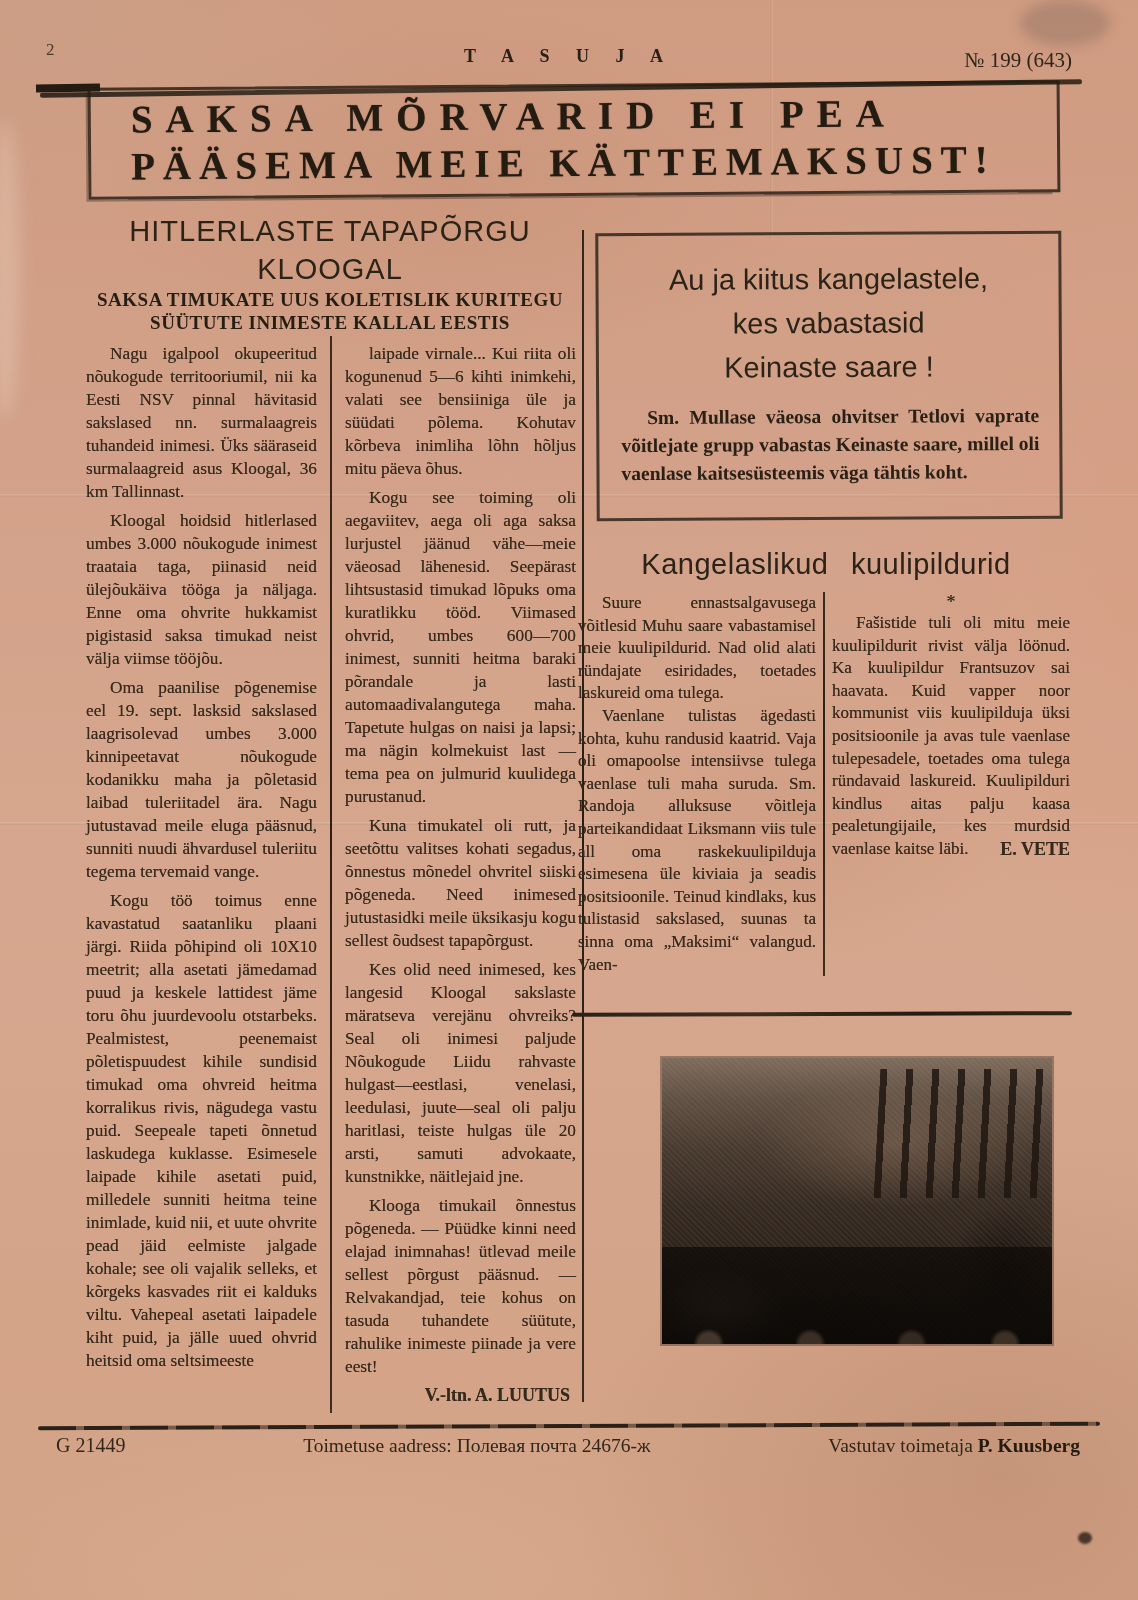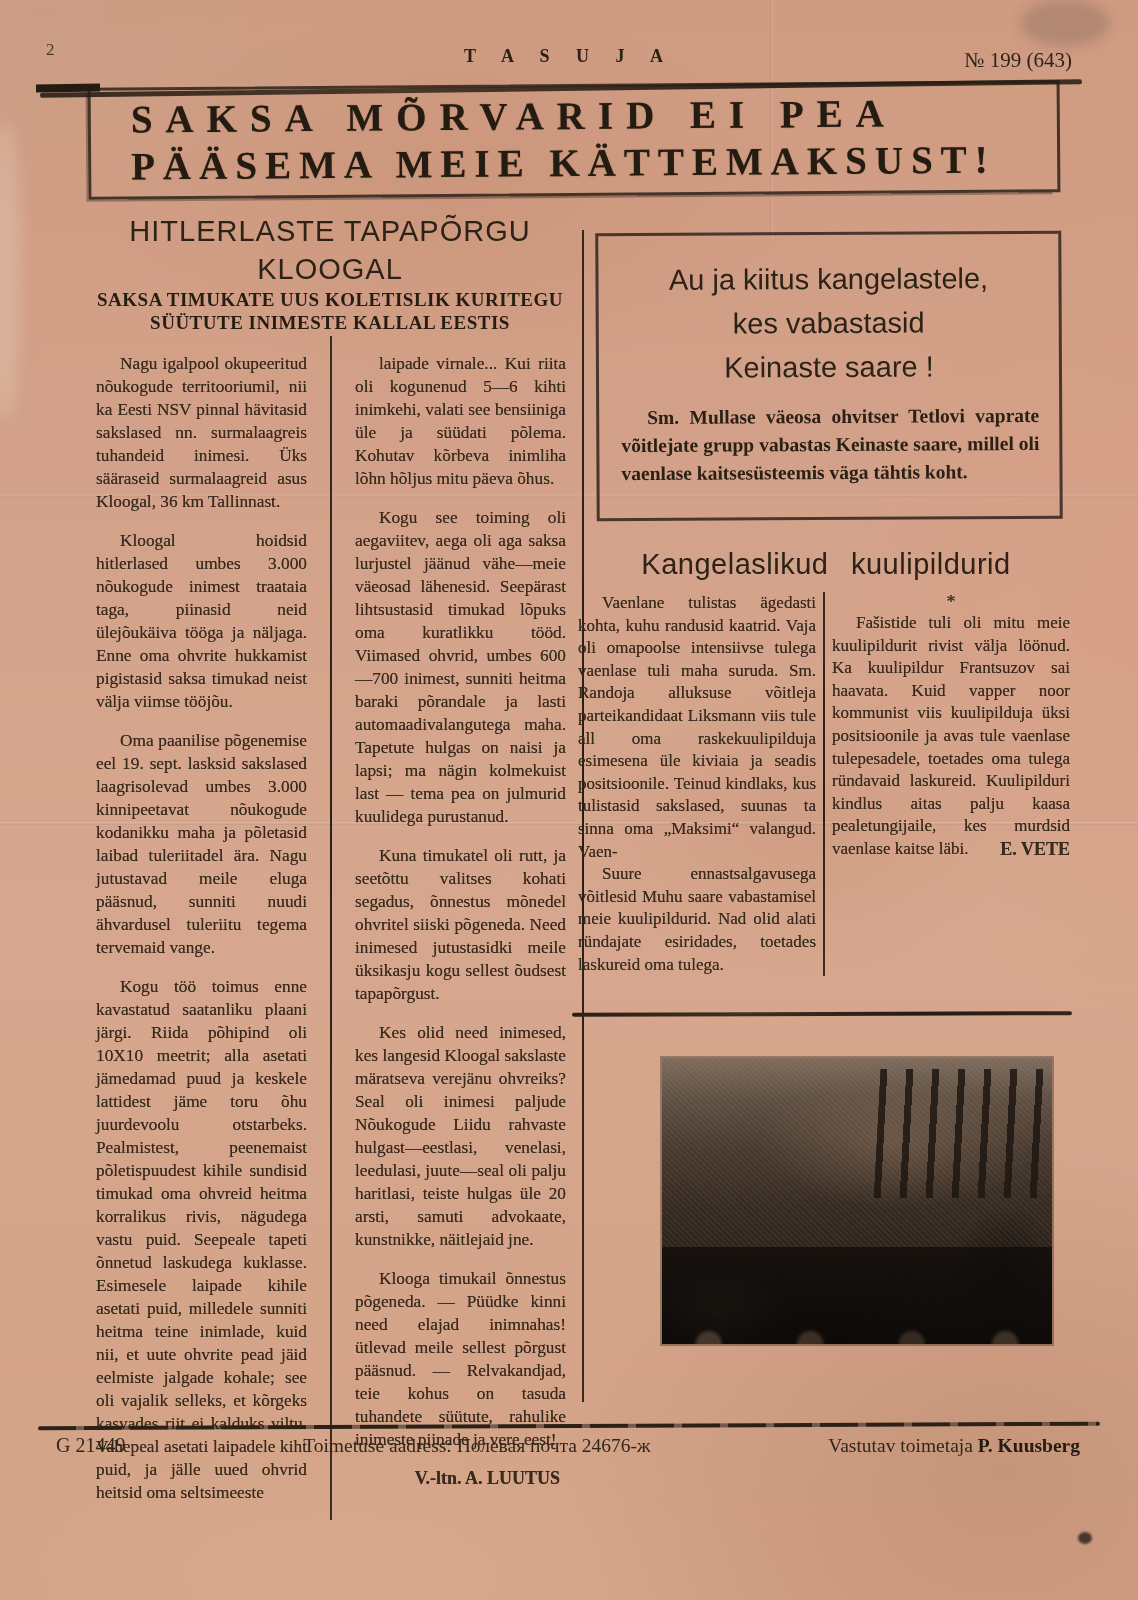--- a/index.html
+++ b/index.html
@@ -34,21 +34,21 @@
     box-shadow:-5px 5px 0 -3px rgba(38,29,20,0.35);}
   .banner-l1{font-size:39px;font-weight:bold;letter-spacing:13px;color:#241b11;white-space:nowrap;text-shadow:0 0 1px rgba(36,27,17,0.6);}
   .banner-l2{font-size:39px;font-weight:bold;letter-spacing:8px;color:#241b11;white-space:nowrap;margin-top:2px;text-shadow:0 0 1px rgba(36,27,17,0.6);}
 
   
   .la-title{position:absolute;left:80px;top:212px;width:500px;text-align:center;
     font-family:"Liberation Sans",sans-serif;font-size:29px;letter-spacing:1px;color:#2c2318;line-height:38px;}
   .la-sub{position:absolute;left:80px;top:288px;width:500px;text-align:center;font-weight:bold;font-size:19px;color:#271e13;line-height:23px;letter-spacing:0.5px;}
   .cols{position:absolute;left:80px;top:336px;width:502px;display:flex;}
   .col{width:243px;font-size:17.3px;line-height:23px;text-align:justify;color:#362a1d;text-shadow:0 0 0.5px rgba(44,34,22,0.65);}
-  .col p{margin:16px;text-indent:24px;}
+  .col p{margin:6px;text-indent:24px;}
   .vdiv{width:2px;background:linear-gradient(180deg,#3a2d1f,#2a2015 45%,#3d2f20);margin:0 7px;}
   .byline{font-weight:bold;text-align:right;text-indent:0 !important;font-size:18px;padding-right:6px;}
 
   
   .main-vdiv{left:582px;top:230px;width:2px;height:1172px;background:linear-gradient(180deg,#34281b,#281e13 50%,#382b1d);position:absolute;}
 
   
   .pbox{position:absolute;left:596px;top:232px;width:466px;height:288px;border:3px solid rgba(38,29,20,0.8);
     box-sizing:border-box;transform:rotate(-0.3deg);text-align:center;}
   .pbox-title{margin-top:22px;font-family:"Liberation Sans",sans-serif;font-size:29px;color:#2c2318;line-height:44px;}
@@ -153,22 +153,22 @@
       <span>Au ja kiitus kangelastele,</span><br>
       <span>kes vabastasid</span><br>
       <span>Keinaste saare !</span>
     </div>
     <p class="pbox-body">Sm. Mullase väeosa ohvitser Tetlovi vaprate võitlejate grupp vabastas Keinaste saare, millel oli vaenlase kaitsesüsteemis väga tähtis koht.</p>
   </div>
 
   <div class="g-title">Kangelaslikud kuulipildurid</div>
   <div class="gcols">
     <div class="gcol">
+        <p class="para">Suure ennastsalgavusega võitlesid Muhu saare vabastamisel meie kuulipildurid. Nad olid alati ründajate esiridades, toetades laskureid oma tulega.</p>
         <p class="para">Vaenlane tulistas ägedasti kohta, kuhu randusid kaatrid. Vaja oli omapoolse intensiivse tulega vaenlase tuli maha suruda. Sm. Randoja alluksuse võitleja parteikandidaat Liksmann viis tule all oma raskekuulipilduja esimesena üle kiviaia ja seadis positsioonile. Teinud kindlaks, kus tulistasid sakslased, suunas ta sinna oma „Maksimi“ valangud. Vaen-</p>
-        <p class="para">Suure ennastsalgavusega võitlesid Muhu saare vabastamisel meie kuulipildurid. Nad olid alati ründajate esiridades, toetades laskureid oma tulega.</p>
       </div>
     <div class="vdiv"></div>
     <div class="gcol">
       <p class="star">*</p>
       <p>Fašistide tuli oli mitu meie kuulipildurit rivist välja löönud. Ka kuulipildur Frantsuzov sai haavata. Kuid vapper noor kommunist viis kuulipilduja üksi positsioonile ja avas tule vaenlase tulepesadele, toetades oma tulega ründavaid laskureid. Kuulipilduri kindlus aitas palju kaasa pealetungijaile, kes murdsid vaenlase kaitse läbi.</p>
       <p class="byline2">E. VETE</p>
     </div>
   </div>
 
   <div class="rule rear-rule"></div>

